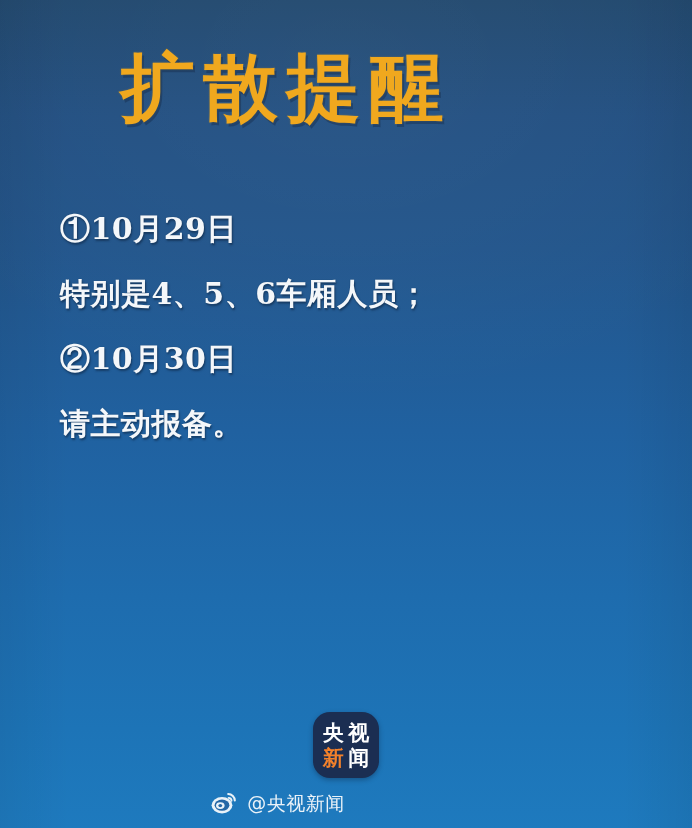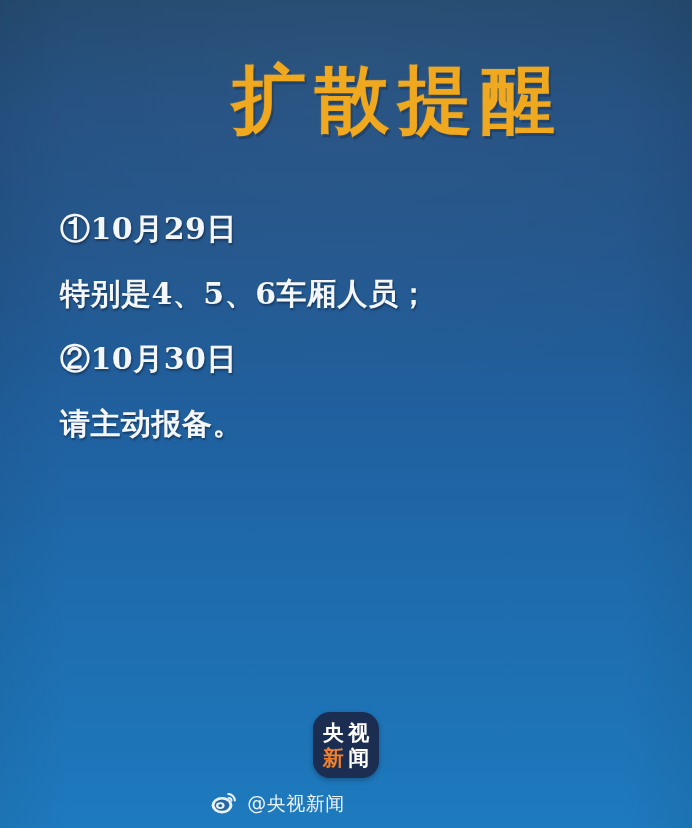--- a/index.html
+++ b/index.html
@@ -38,24 +38,24 @@
     inset: 0;
     pointer-events: none;
     background:
       radial-gradient(ellipse 120% 70% at 50% 8%, rgba(255,255,255,0.035), rgba(0,0,0,0) 60%),
       linear-gradient(90deg, rgba(0,0,0,0.05) 0%, rgba(0,0,0,0) 10%, rgba(0,0,0,0) 90%, rgba(0,0,0,0.06) 100%);
   }
 
   
   .headline-wrap {
     position: absolute;
-    top: 60px;
+    top: 48px;
     left: 0;
     width: 564px;
-    text-align: right;
+    text-align: center;
     z-index: 3;
   }
   .headline {
     display: inline-block;
     font-family: "DejaVu Serif", "Liberation Serif", serif;
     font-weight: 700;
     font-size: 74px;
     line-height: 1.06;
     letter-spacing: 9px;
     text-indent: 9px;

